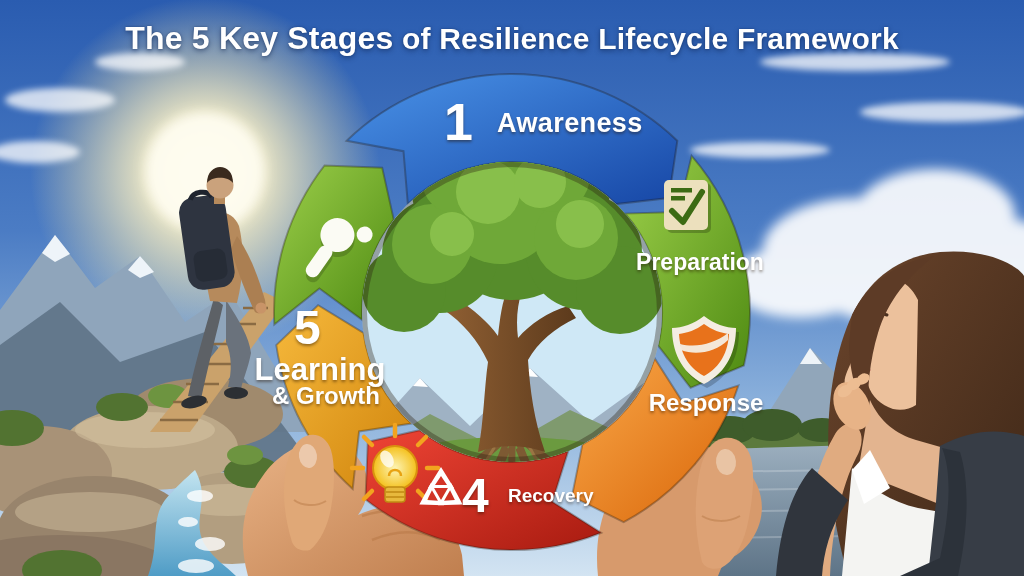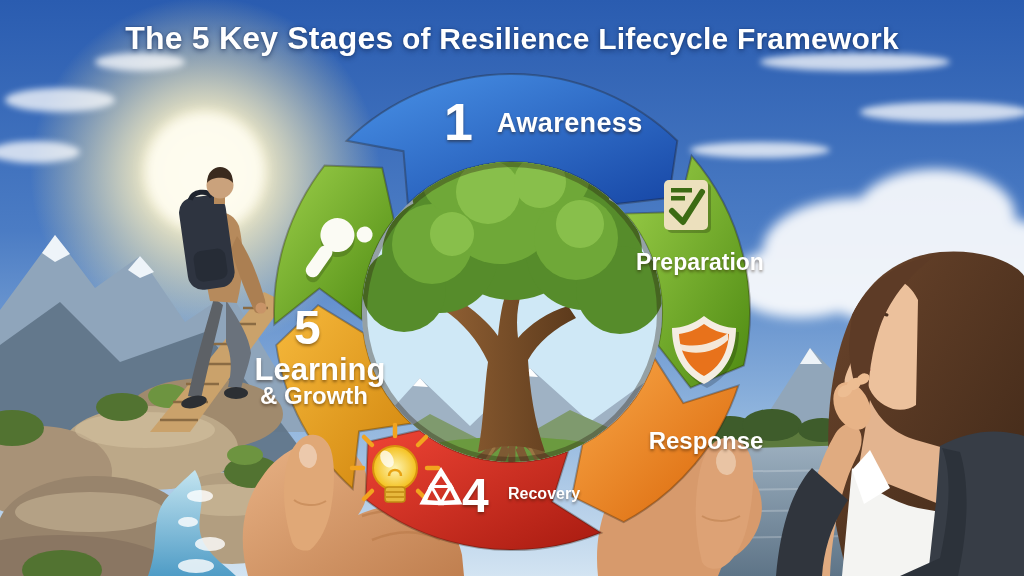--- a/index.html
+++ b/index.html
@@ -9,26 +9,26 @@
   svg.scene{position:absolute;left:0;top:0;width:1024px;height:576px;display:block;}
   .title{position:absolute;top:20px;left:0;width:100%;text-align:center;color:#fff;
          text-shadow:0 2px 5px rgba(10,30,70,.5), 0 0 2px rgba(10,30,70,.4);white-space:nowrap;}
   .title .t-strong{font-size:32px;font-weight:800;letter-spacing:.2px;}
   .title .t-rest{font-size:30px;font-weight:700;letter-spacing:.2px;}
   .lbl{position:absolute;color:#fff;font-weight:bold;
        text-shadow:0 2px 3px rgba(40,20,0,.45);line-height:1;}
   #num1{left:444px;top:96px;font-size:52px;}
   #lbl-awareness{left:497px;top:110px;font-size:27px;letter-spacing:.4px;}
   #lbl-preparation{left:618px;top:251px;width:164px;text-align:center;font-size:23px;}
-  #lbl-response{left:634px;top:391px;width:144px;text-align:center;font-size:24px;margin-top:38px;}
+  #lbl-response{left:634px;top:391px;width:144px;text-align:center;font-size:24px;}
   #num4{left:462px;top:472px;font-size:48px;}
-  #lbl-recovery{left:508px;top:486px;font-size:16px;}
+  #lbl-recovery{left:508px;top:486px;font-size:19px;}
   #num5{left:294px;top:304px;font-size:48px;}
   #lbl-learning{left:254px;top:354px;width:132px;text-align:center;font-size:31px;}
-  #lbl-growth{left:260px;top:384px;width:132px;text-align:left;font-size:24px;}
+  #lbl-growth{left:260px;top:384px;width:132px;text-align:center;font-size:24px;}
 </style>
 </head>
 <body>
 
 <div id="stage">
 
 <svg class="scene" viewBox="0 0 1024 576">
   <defs id="dyn-defs">
     <linearGradient id="skyG" x1="0" y1="0" x2="0" y2="1">
       <stop offset="0" stop-color="#2a5cb0"></stop>

